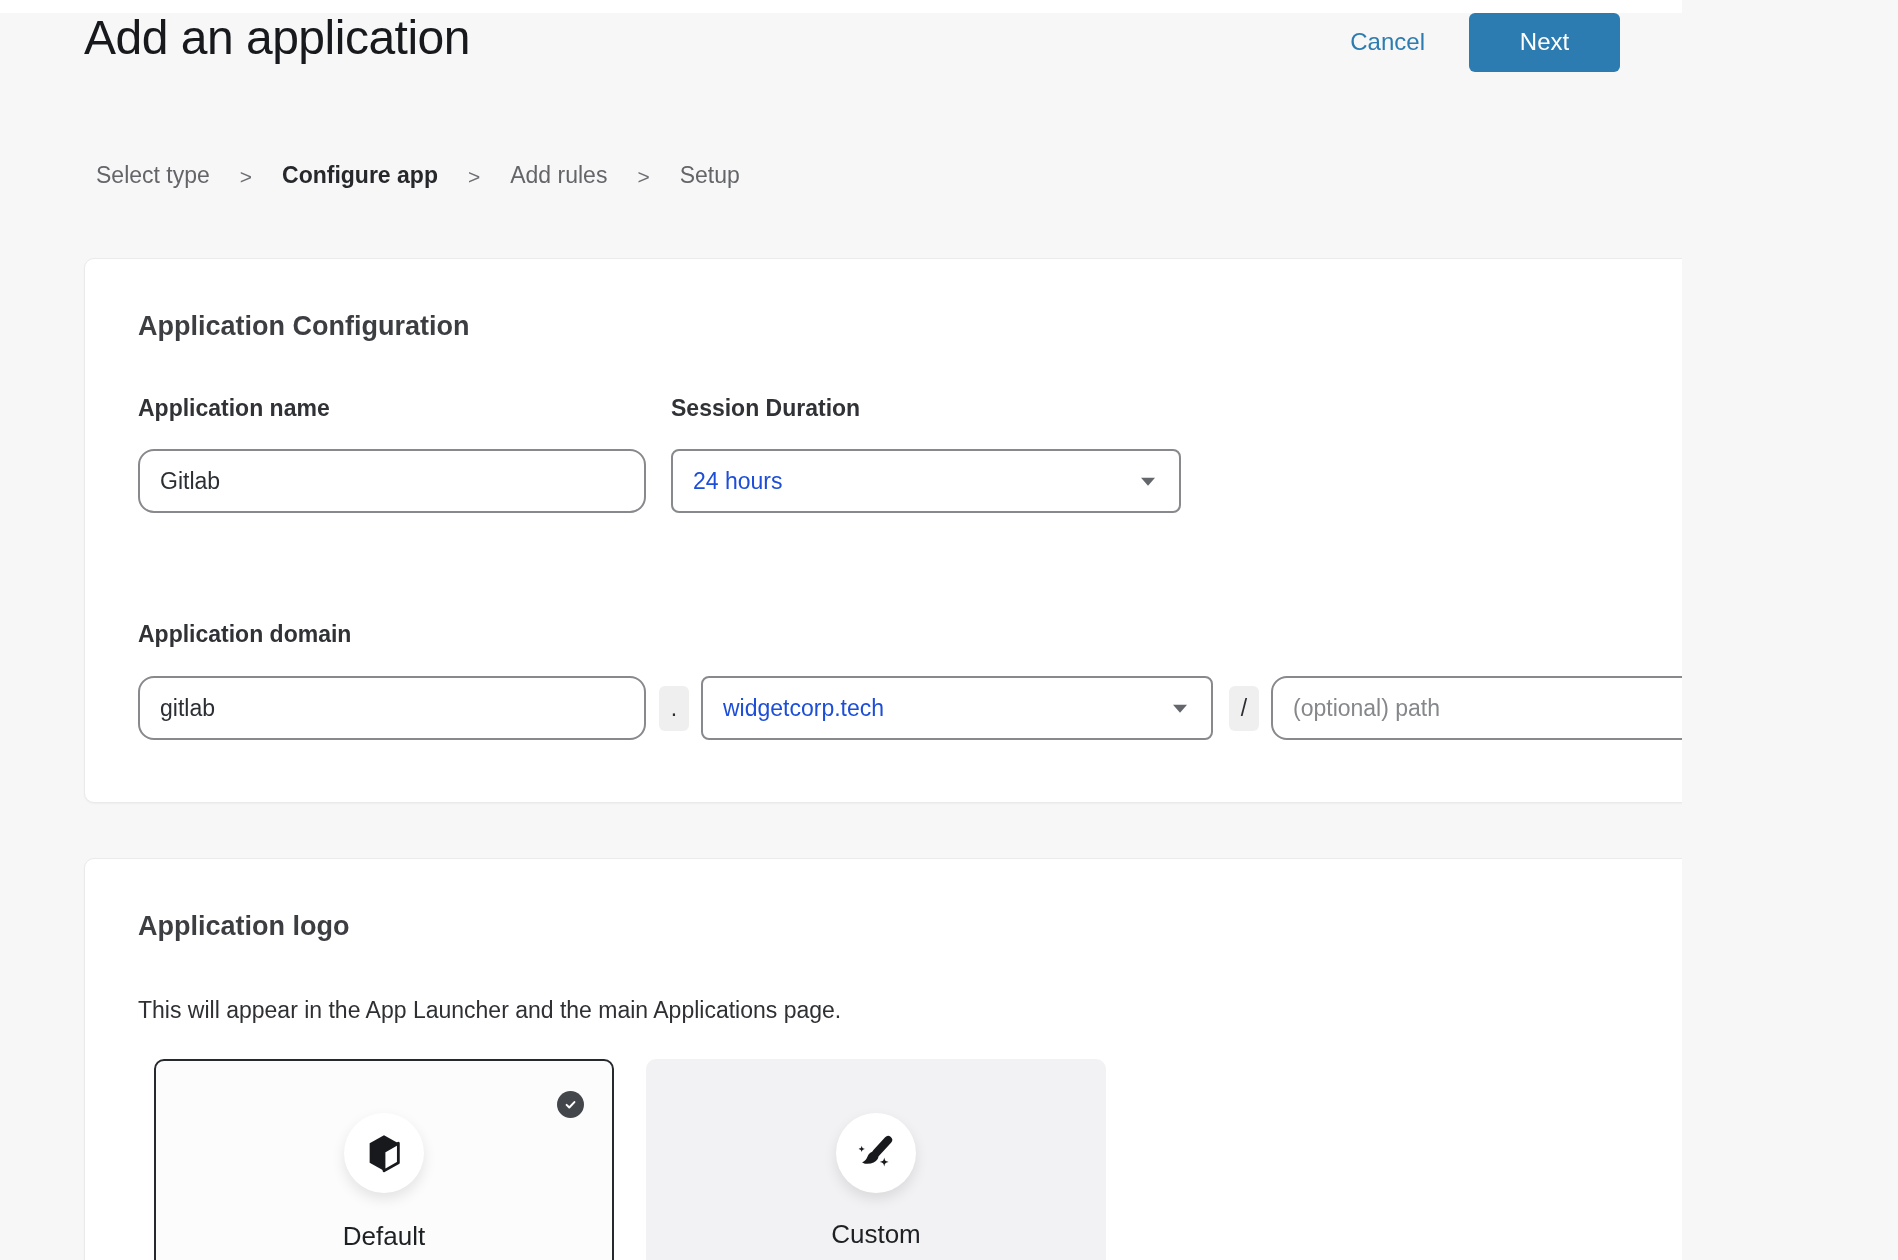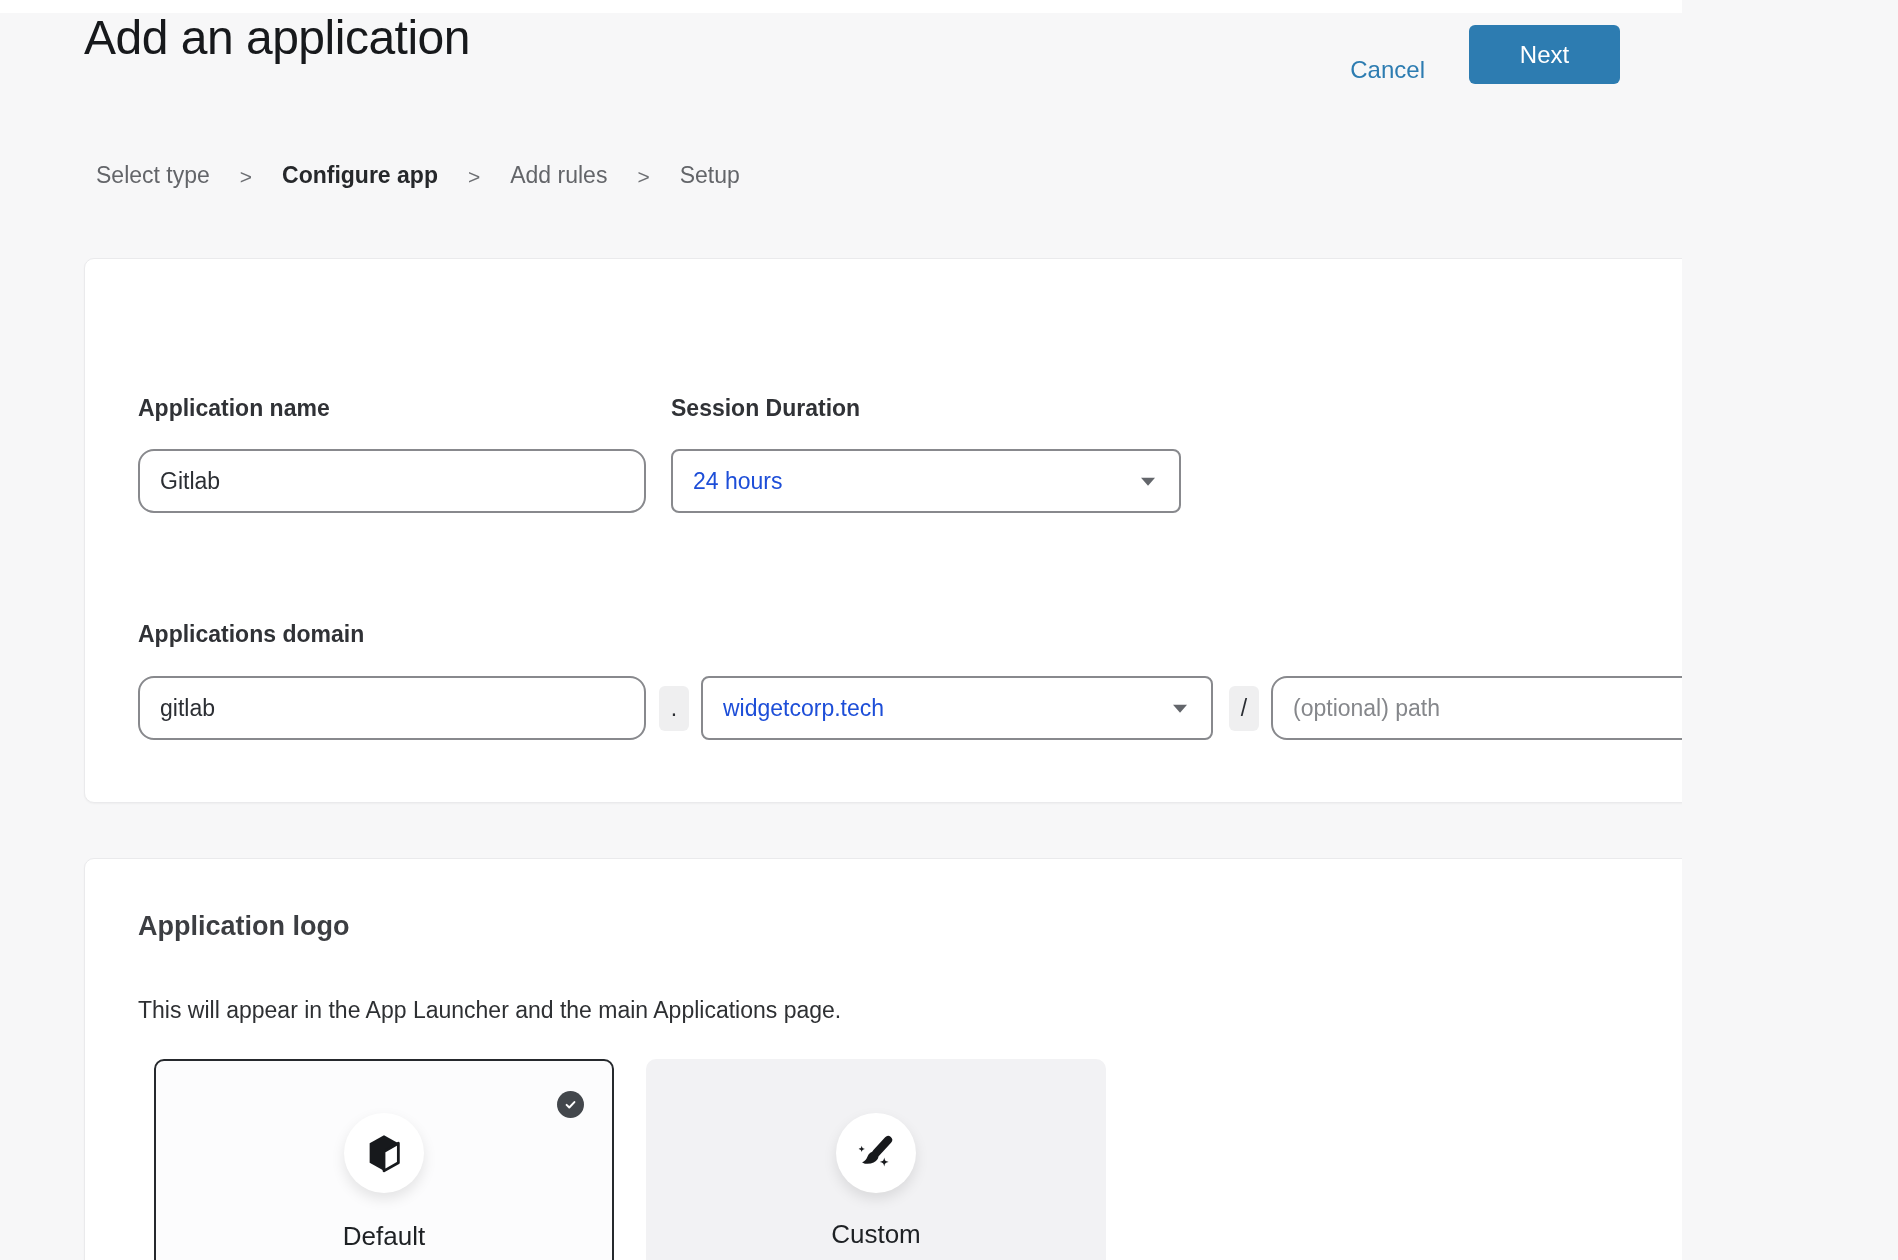--- a/index.html
+++ b/index.html
@@ -28,21 +28,21 @@
     font-size: 48px;
     font-weight: 400;
     letter-spacing: -0.5px;
     color: #17191c;
   }
   .header-actions {
     position: absolute;
     top: 0; right: 62px;
     height: 84px;
     display: flex;
-    align-items: flex-end;
+    align-items: center;
     gap: 44px;
   }
   .cancel-link {
     font-size: 24px;
     color: #2d7cb1;
     cursor: pointer;
     text-decoration: none;
   }
   .next-button {
     width: 151px; height: 59px;
@@ -202,35 +202,36 @@
     <span class="crumb">Select type</span>
     <span class="crumb-sep">&gt;</span>
     <span class="crumb active">Configure app</span>
     <span class="crumb-sep">&gt;</span>
     <span class="crumb">Add rules</span>
     <span class="crumb-sep">&gt;</span>
     <span class="crumb">Setup</span>
   </nav>
 
   <section class="card config-card">
+    <h2>Application Configuration</h2>
 
     <label class="field-label" style="left:53px; top:136px;">Application name</label>
     <input class="text-input" style="left: 53px; top: 190px; width: 508px;" type="text" value="Gitlab">
 
     <label class="field-label" style="left:586px; top:136px;">Session Duration</label>
     <div class="select-box" style="left:586px; top:190px; width:510px;">
       <span>24 hours</span>
       <span class="caret">
         <svg width="16" height="10" viewBox="0 0 16 10">
             <path d="M1 1 H15 L8 9 Z" fill="#63666b"></path>
           </svg>
       </span>
     </div>
 
-    <label class="field-label" style="left:53px; top:362px;">Applications domain</label>
+    <label class="field-label" style="left:53px; top:362px;">Application domain</label>
     <input class="text-input" style="left: 53px; top: 417px; width: 508px;" type="text" value="gitlab">
     <span class="sep-chip" style="left:574px; top:427px;">.</span>
     <div class="select-box" style="left:616px; top:417px; width:512px;">
       <span>widgetcorp.tech</span>
       <span class="caret">
         <svg width="16" height="10" viewBox="0 0 16 10">
             <path d="M1 1 H15 L8 9 Z" fill="#63666b"></path>
           </svg>
       </span>
     </div>

